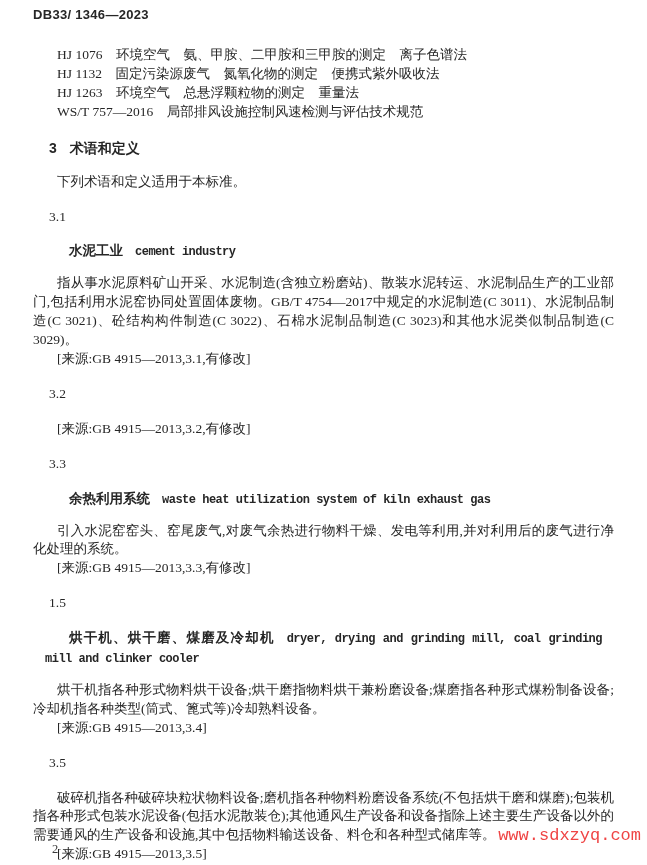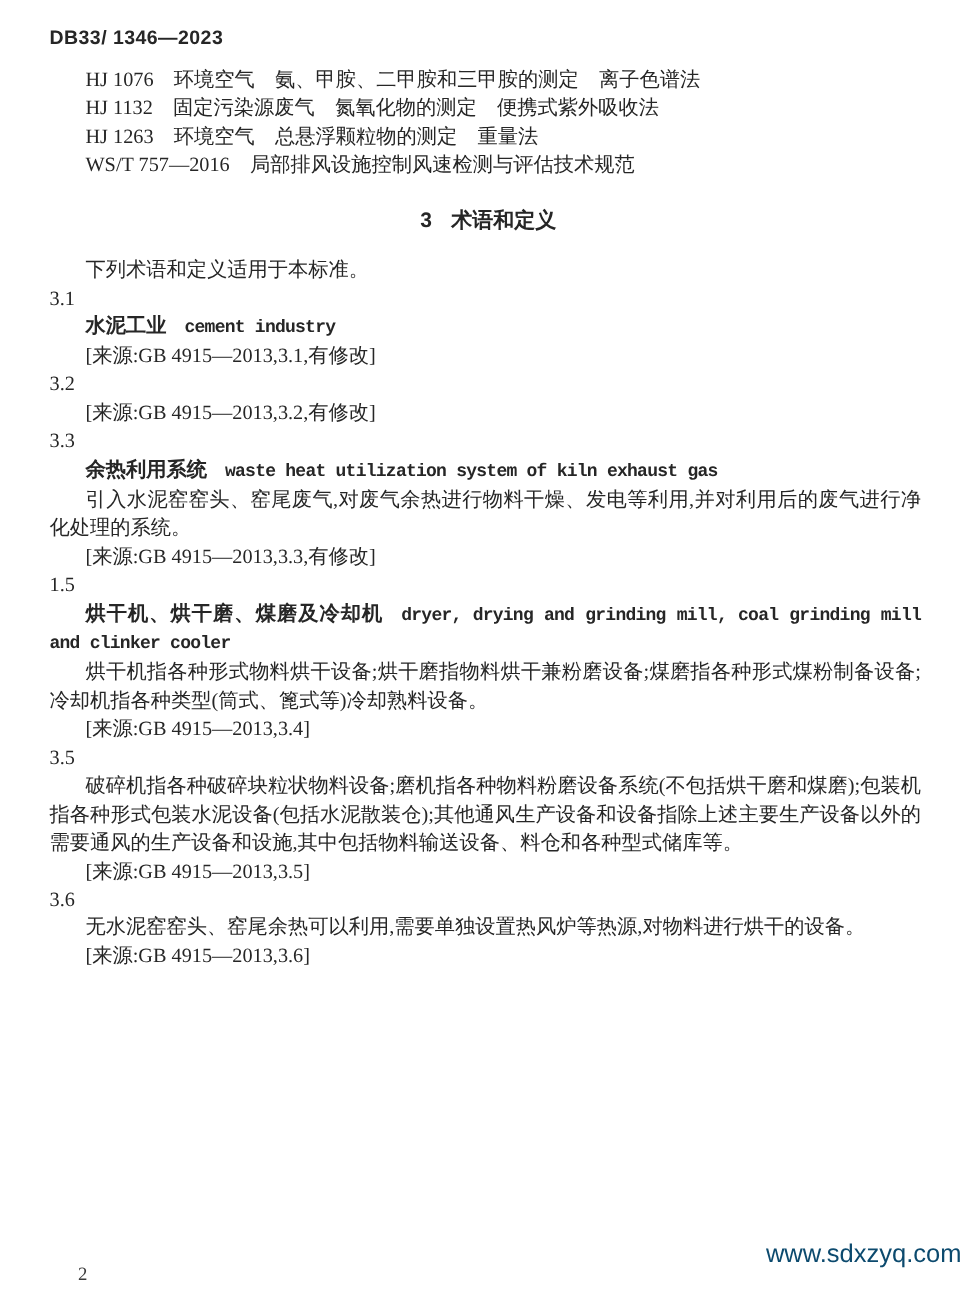--- a/index.html
+++ b/index.html
@@ -1,53 +1,52 @@
 <!DOCTYPE html>
 <html><head>
 <meta charset="utf-8">
 <style>
   html,body{margin:0;padding:0;background:#ffffff;}
   body{width:647px;height:865px;overflow:hidden;}
   .page{
     position:relative;
     width:647px;height:865px;
     box-sizing:border-box;
-    padding:16px 33px 0 33px;
+    padding:6px 33px 0 33px;
     background:#ffffff;
     font-family:"Liberation Serif","DejaVu Serif",serif;
     font-size:13.5px;
     line-height:18.9px;
     color:#262626;
     overflow:hidden;
   }
   .doc-header{
     font-family:"Liberation Sans","DejaVu Sans",sans-serif;
     font-weight:bold;
     font-size:13px;
     line-height:18px;
     letter-spacing:0.3px;
   }
-  .refs{margin-top:10px;}
+  .refs{margin-top:22px;}
   .ref,.para{
     margin:0;
     text-indent:24px;
     text-align:justify;
   }
   .section-heading{
-    margin:16px 0 15px 4px;
+    margin:16px 0 15px 16px;
     font-family:"Liberation Sans","DejaVu Sans",sans-serif;
     font-weight:bold;
     font-size:14px;
     line-height:20px;
-    text-align:center;
   }
   .sec-num{margin-right:13px;}
-  .term-num{margin:0;text-indent:0;}
+  .term-num{margin:16px;text-indent:0;}
   .term-heading{
-    margin:0;
+    margin:12px;
     text-indent:24px;
     text-align:justify;
     line-height:18.9px;
   }
   .term-zh{
     font-family:"Liberation Sans","DejaVu Sans",sans-serif;
     font-weight:bold;
     font-size:13.5px;
   }
   .term-en{
@@ -59,23 +58,23 @@
   }
   .footer-pagenum{
     position:absolute;
     left:52px;bottom:6px;
     font-size:12.5px;
     color:#3a3a3a;
   }
   .watermark{
     position:absolute;
     right:6px;bottom:19px;
-    font-family:Liberation Sans, sans-serif;
+    font-family:Liberation Mono, monospace;
     font-size:17px;
-    color:#0c4a6e;
+    color:#ef4444;
   }
 </style>
 </head>
 <body>
 
 <div class="page">
 
   <div class="doc-header">DB33/ 1346—2023</div>
 
   <div class="refs">
@@ -87,20 +86,21 @@
 
   <div class="section-heading">
     <span class="sec-num">3</span><span class="sec-title">术语和定义</span>
   </div>
 
   <p class="para">下列术语和定义适用于本标准。</p>
 
   <div class="term">
     <p class="term-num">3.1</p>
     <p class="term-heading"><span class="term-zh">水泥工业</span><span class="term-en">cement industry</span></p>
+    <p class="para">指从事水泥原料矿山开采、水泥制造(含独立粉磨站)、散装水泥转运、水泥制品生产的工业部门,包括利用水泥窑协同处置固体废物。GB/T 4754—2017中规定的水泥制造(C 3011)、水泥制品制造(C 3021)、砼结构构件制造(C 3022)、石棉水泥制品制造(C 3023)和其他水泥类似制品制造(C 3029)。</p>
     <p class="para">[来源:GB 4915—2013,3.1,有修改]</p>
   </div>
 
   <div class="term">
     <p class="term-num">3.2</p>
     <p class="para">[来源:GB 4915—2013,3.2,有修改]</p>
   </div>
 
   <div class="term">
     <p class="term-num">3.3</p>

